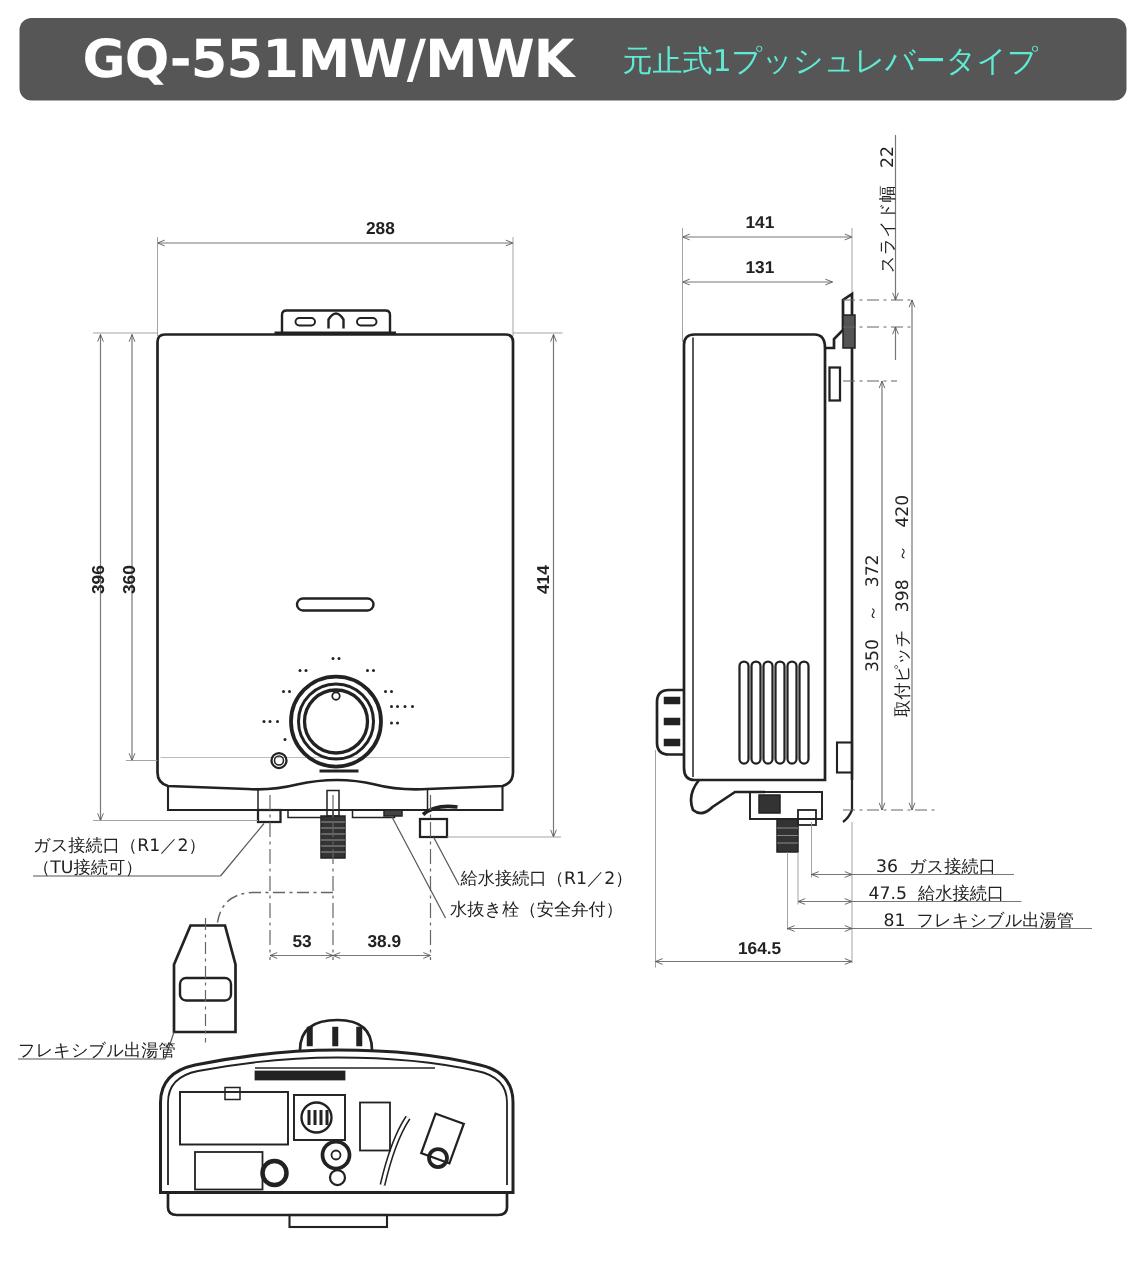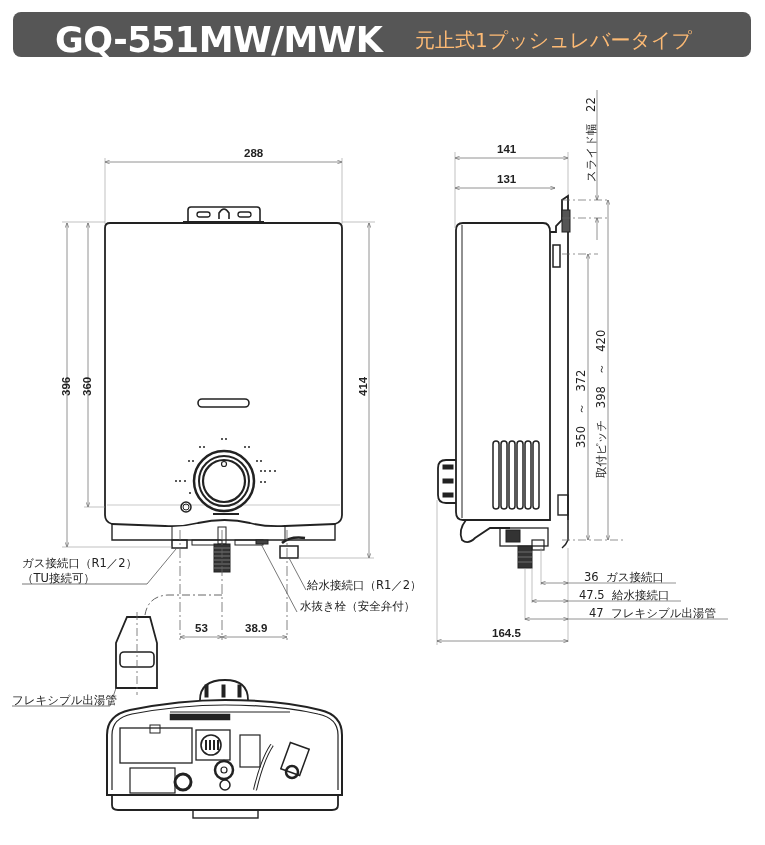--- a/index.html
+++ b/index.html
@@ -1,19 +1,19 @@
 <!DOCTYPE html>
 <html><head>
 <meta charset="utf-8">
 <style>
   html,body{margin:0;padding:0;background:#fff;}
   body{width:765px;height:845px;position:relative;overflow:hidden;font-family:"Liberation Sans","DejaVu Sans",sans-serif;}
-  .header{position:absolute;left:13px;top:12px;width:738px;height:45px;background:#565656;border-radius:8px;}
+  .header{position:absolute;left:13px;top:12px;width:738px;height:55px;background:#565656;border-radius:8px;}
   .model{position:absolute;left:42px;top:6px;color:#fff;font-family:"DejaVu Sans",sans-serif;font-weight:bold;font-size:35px;letter-spacing:-0.5px;line-height:44px;}
-  .subtitle{position:absolute;left:402px;top:14px;color:#fdba74;font-family:"DejaVu Sans",sans-serif;font-size:20px;line-height:28px;}
+  .subtitle{position:absolute;left:402px;top:14px;color:#5eead4;font-family:"DejaVu Sans",sans-serif;font-size:20px;line-height:28px;}
   svg{position:absolute;left:0;top:0;}
   .lbl{position:absolute;font-family:"DejaVu Sans",sans-serif;font-size:11.5px;font-weight:normal;color:#222;white-space:nowrap;line-height:14px;}
   .dim{position:absolute;font-family:"Liberation Sans",sans-serif;font-size:11.5px;font-weight:bold;color:#222;white-space:nowrap;line-height:13px;}
   .vert{transform-origin:0 0;transform:rotate(-90deg);}
 </style>
 </head>
 <body>
 
 <div class="header">
   <div class="model">GQ-551MW/MWK</div>
@@ -253,15 +253,15 @@
 <div class="lbl vert" style="left:574px;top:448px;font-weight:normal;">350　～　372</div>
 <div class="lbl vert" style="left:594px;top:478px;font-weight:normal;">取付ピッチ　398　～　420</div>
 
 <div class="lbl" style="left:584px;top:570px;">
   <span>36</span>&nbsp;&nbsp;<span>ガス接続口</span>
 </div>
 <div class="lbl" style="left:579px;top:588px;">
   <span>47.5</span>&nbsp;&nbsp;<span>給水接続口</span>
 </div>
 <div class="lbl" style="left:589px;top:606px;">
-  <span>47</span>&nbsp;&nbsp;<span>フレキシブル出湯管</span>
+  <span>81</span>&nbsp;&nbsp;<span>フレキシブル出湯管</span>
 </div>
 <div class="dim" style="left:492px;top:627px;">164.5</div>
 
 </body></html>

